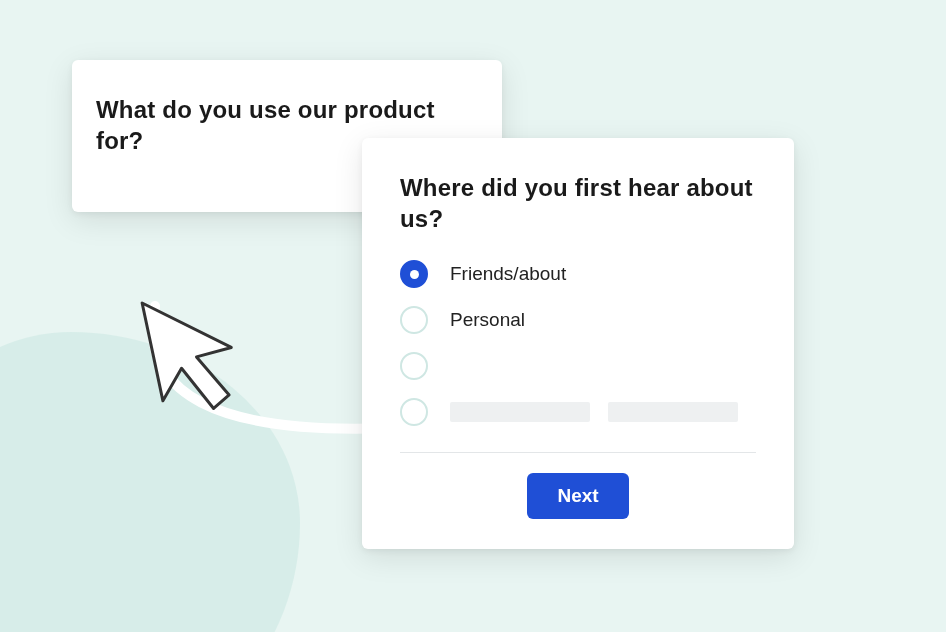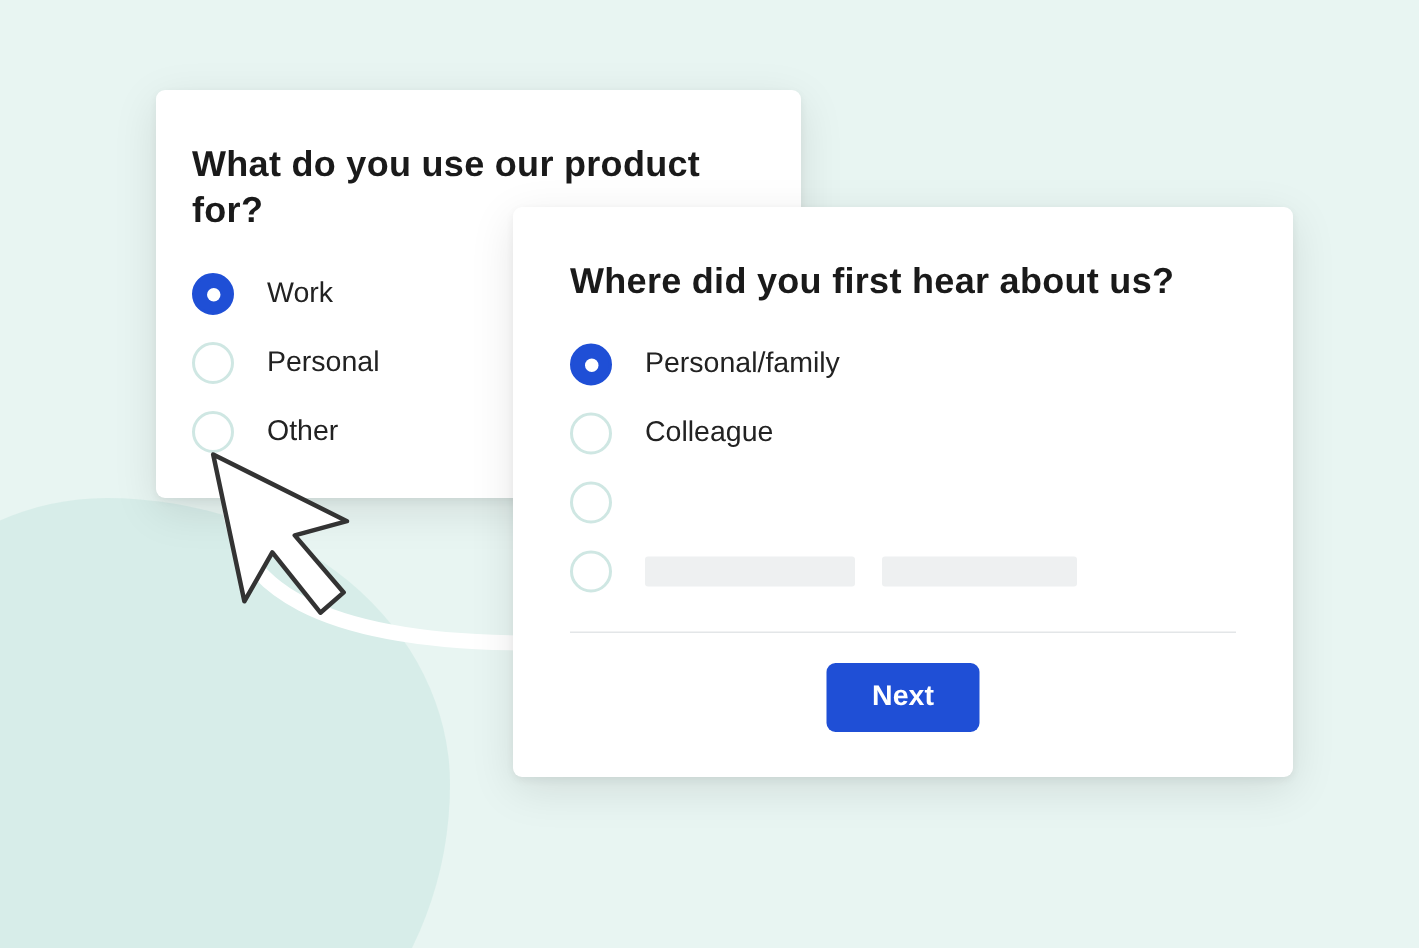--- a/index.html
+++ b/index.html
@@ -22,29 +22,29 @@
 
   .card {
     position: absolute;
     background: #ffffff;
     border-radius: 6px;
     box-shadow: 0 8px 30px rgba(0,0,0,0.10), 0 2px 6px rgba(0,0,0,0.06);
     padding: 34px 38px 30px 38px;
   }
 
   .card-a {
-    left: 104px;
+    left: 72px;
     top: 60px;
     width: 430px;
     padding-left: 24px;
   }
   .card-b {
-    left: 342px;
+    left: 362px;
     top: 138px;
-    width: 520px;
+    width: 432px;
   }
 
   .question {
     font-size: 24px;
     font-weight: 700;
     color: #1a1a1a;
     letter-spacing: 0.2px;
     margin-bottom: 26px;
     line-height: 1.3;
   }
@@ -118,63 +118,43 @@
     pointer-events: none;
   }
 </style>
 </head>
 <body>
 
 <div class="bg-blob"></div>
 
 <div class="card card-a">
   <div class="question">What do you use our product for?</div>
-  <div class="options">
-
-    <div class="option">
-      <span class="radio selected">
-          <span class="dot"></span>
-        </span>
-      <span class="option-label">Work</span>
-    </div>
-
-    <div class="option">
-      <span class="radio"></span>
-      <span class="option-label">Personal</span>
-    </div>
-
-    <div class="option">
-      <span class="radio"></span>
-      <span class="option-label">Other</span>
-    </div>
-
-  </div>
 </div>
 
 <svg class="cursor-arrow" viewBox="0 0 300 200">
   <path d="M 55 18 Q 30 150 290 140" fill="none" stroke="#ffffff" stroke-width="10" stroke-linecap="round"></path>
   <g transform="translate(20,0) rotate(-12 50 50)">
     <path d="M30 10 L30 110 L55 82 L78 128 L96 118 L72 74 L108 72 Z" fill="#ffffff" stroke="#333" stroke-width="3" stroke-linejoin="round"></path>
   </g>
 </svg>
 
 <div class="card card-b">
   <div class="question">Where did you first hear about us?</div>
   <div class="options">
 
     <div class="option">
       <span class="radio selected">
           <span class="dot"></span>
         </span>
-      <span class="option-label">Personal/family</span>
+      <span class="option-label">Friends/about</span>
     </div>
 
     <div class="option">
       <span class="radio"></span>
-      <span class="option-label">Colleague</span>
+      <span class="option-label">Personal</span>
     </div>
 
     <div class="option">
       <span class="radio"></span>
     </div>
 
     <div class="option">
       <span class="radio"></span>
       <span class="placeholder-row">
         <span class="placeholder ph1"></span>

